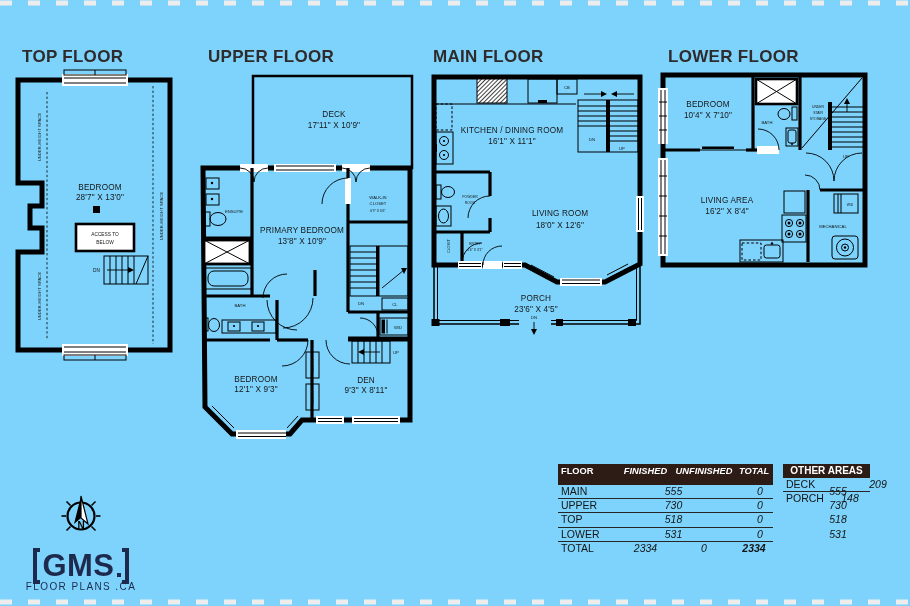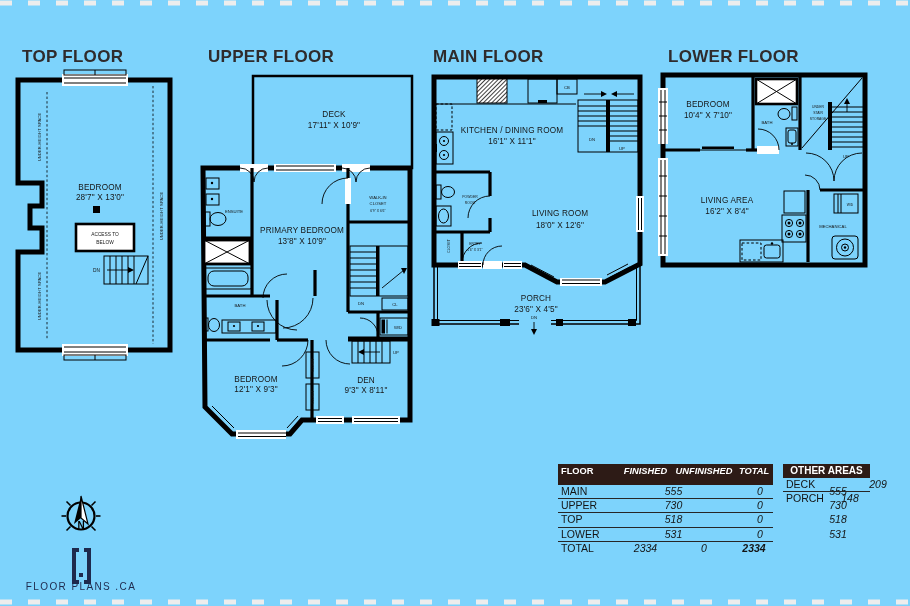--- a/index.html
+++ b/index.html
@@ -549,19 +549,20 @@
     <line x1="33.5" y1="34.5" x2="37.5" y2="38.5" stroke="#000" stroke-width="1.6"></line>
     <line x1="12.5" y1="34.5" x2="8.5" y2="38.5" stroke="#000" stroke-width="1.6"></line>
     <line x1="3.5" y1="24" x2="8" y2="24" stroke="#000" stroke-width="1.6"></line>
     <line x1="38" y1="24" x2="42.5" y2="24" stroke="#000" stroke-width="1.6"></line>
     <polygon points="23,4 16,32 23,26" fill="#000"></polygon>
     <polygon points="23,4 30,32 23,26" fill="#fff" stroke="#000" stroke-width="1.2"></polygon>
     <text x="23" y="37" text-anchor="middle" style="font-size:10px;font-weight:bold;fill:#000;">N</text>
   </svg>
   <div class="brand-row">
     <span class="bracket bl"></span>
+    <span class="brand">GMS</span>
     <span class="brand-dot"></span>
     <span class="bracket br"></span>
   </div>
   <div class="tagline">FLOOR PLANS .CA</div>
 </div>
 
 </div>
 
 </body></html>

